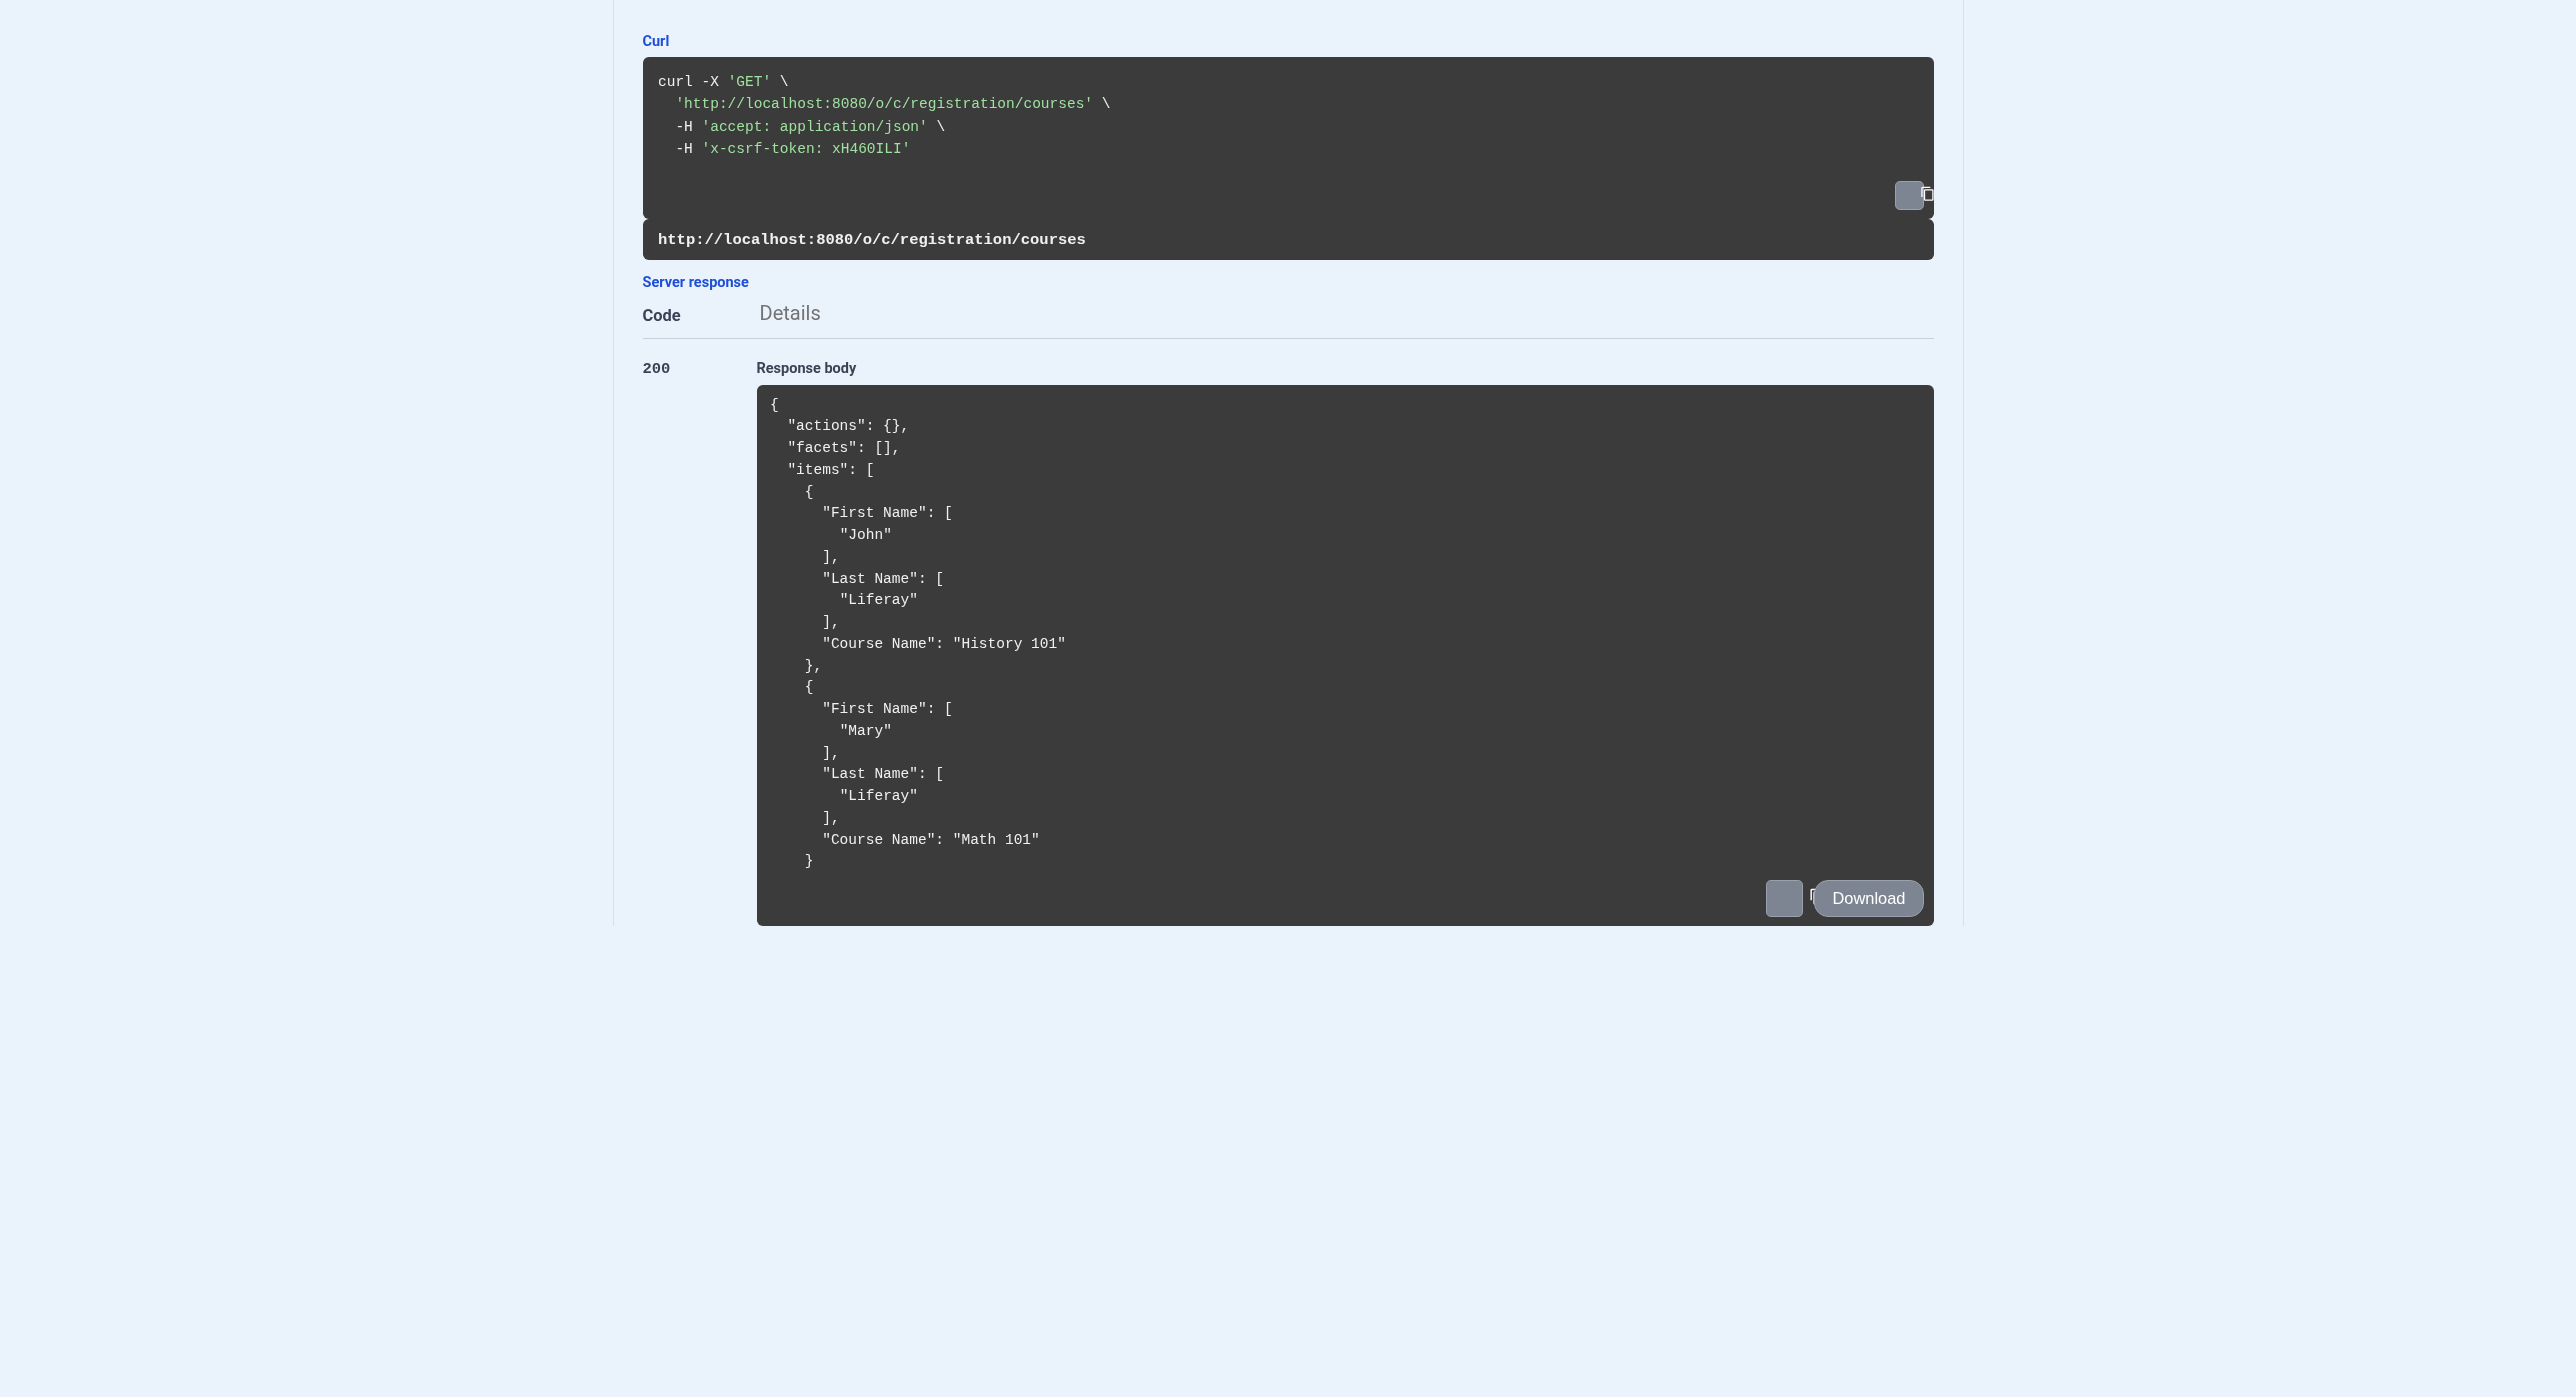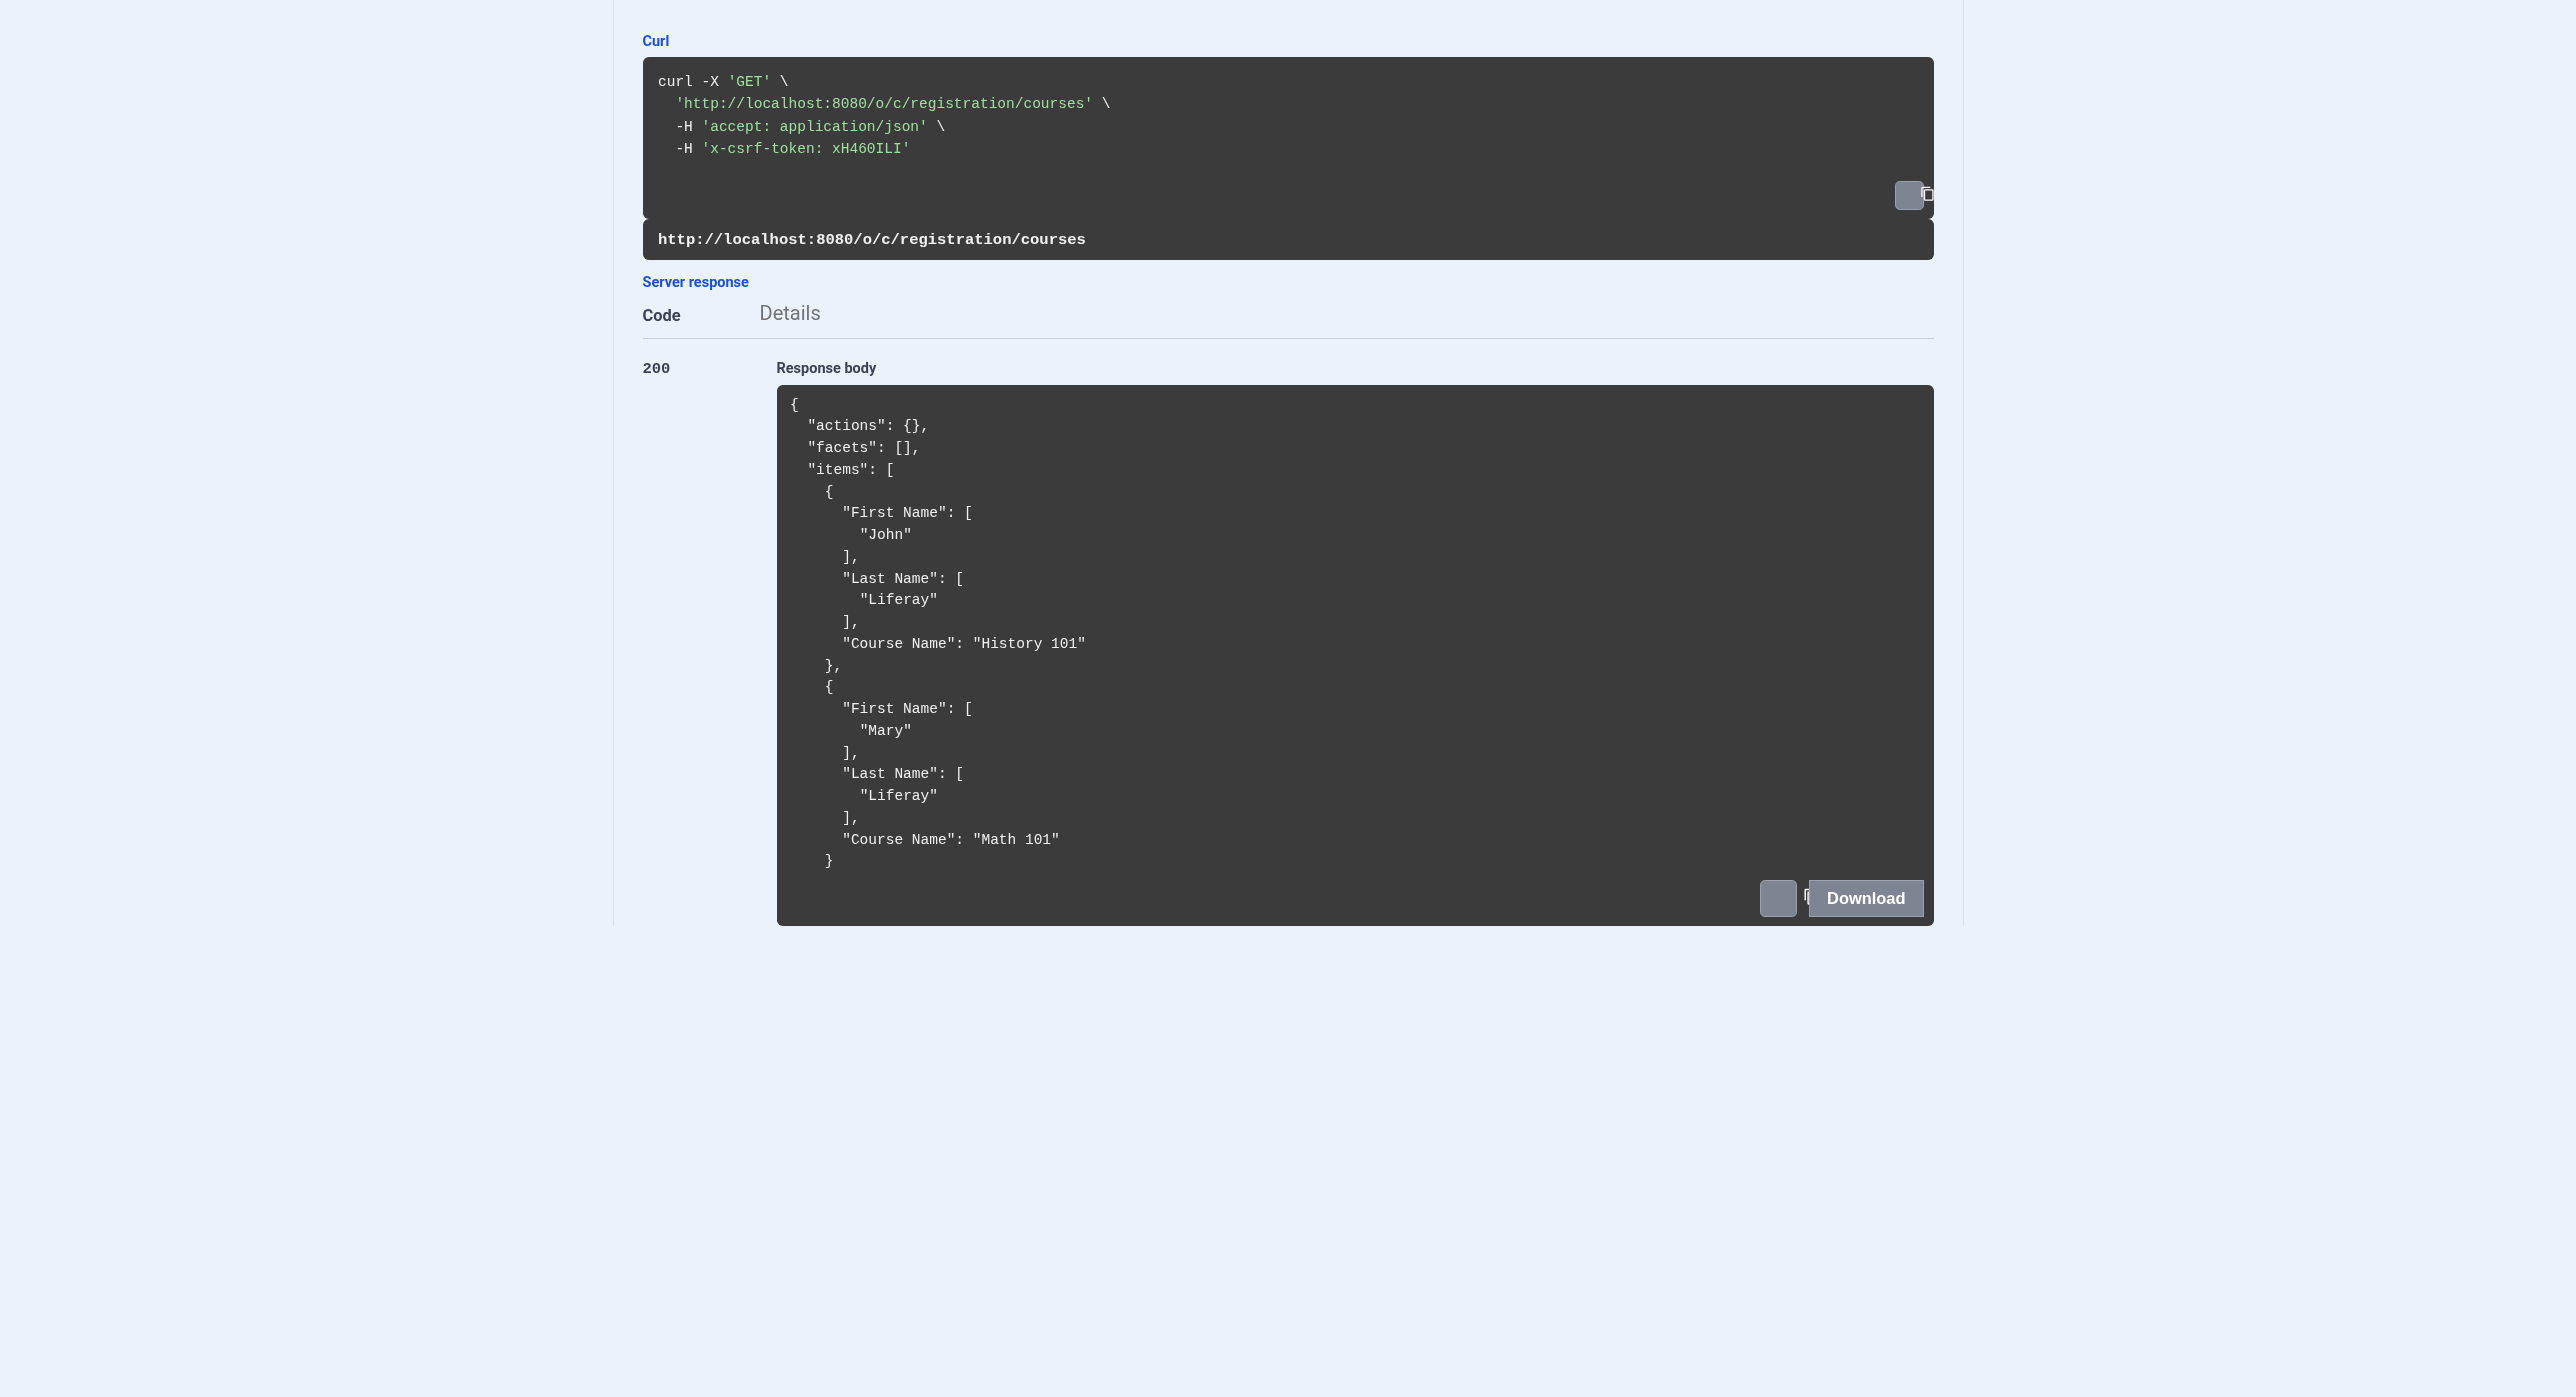--- a/index.html
+++ b/index.html
@@ -74,26 +74,26 @@
     border: 1px solid #9aa1ad;
     display: flex;
     align-items: center;
     justify-content: center;
     cursor: pointer;
   }
   .download-btn .icon-btn svg { width: 17.4px; height: 17.4px; fill: #fff; }
   .download-btn .text-btn {
     height: 37px;
     padding: 0 17.4px;
-    border-radius: 0;
+    border-radius: 14px;
     background: #7d8492;
     border: 1px solid #9aa1ad;
     color: #fff;
     font-size: 16.4px;
-    font-weight: 700;
+    font-weight: 400;
     display: flex;
     align-items: center;
     cursor: pointer;
   }
   .url-block {
     background: #3b3b3b;
     border-radius: 5.8px;
     padding: 11.6px 15.5px;
     font-family: "SFMono-Regular", Consolas, "Liberation Mono", Menlo, monospace;
     font-size: 15.5px;
@@ -116,21 +116,21 @@
     color: #3b4256;
     width: 58px;
   }
   .resp-head .col-details {
     font-size: 20px;
     font-weight: 400;
     color: #737373;
   }
   .resp-row {
     display: flex;
-    gap: 76px;
+    gap: 56px;
     padding-top: 21px;
   }
   .resp-row .code-cell {
     width: 58px;
     font-family: "SFMono-Regular", Consolas, "Liberation Mono", Menlo, monospace;
     font-size: 15.5px;
     color: #3b4256;
     font-weight: 600;
   }
   .resp-row .details-cell {

